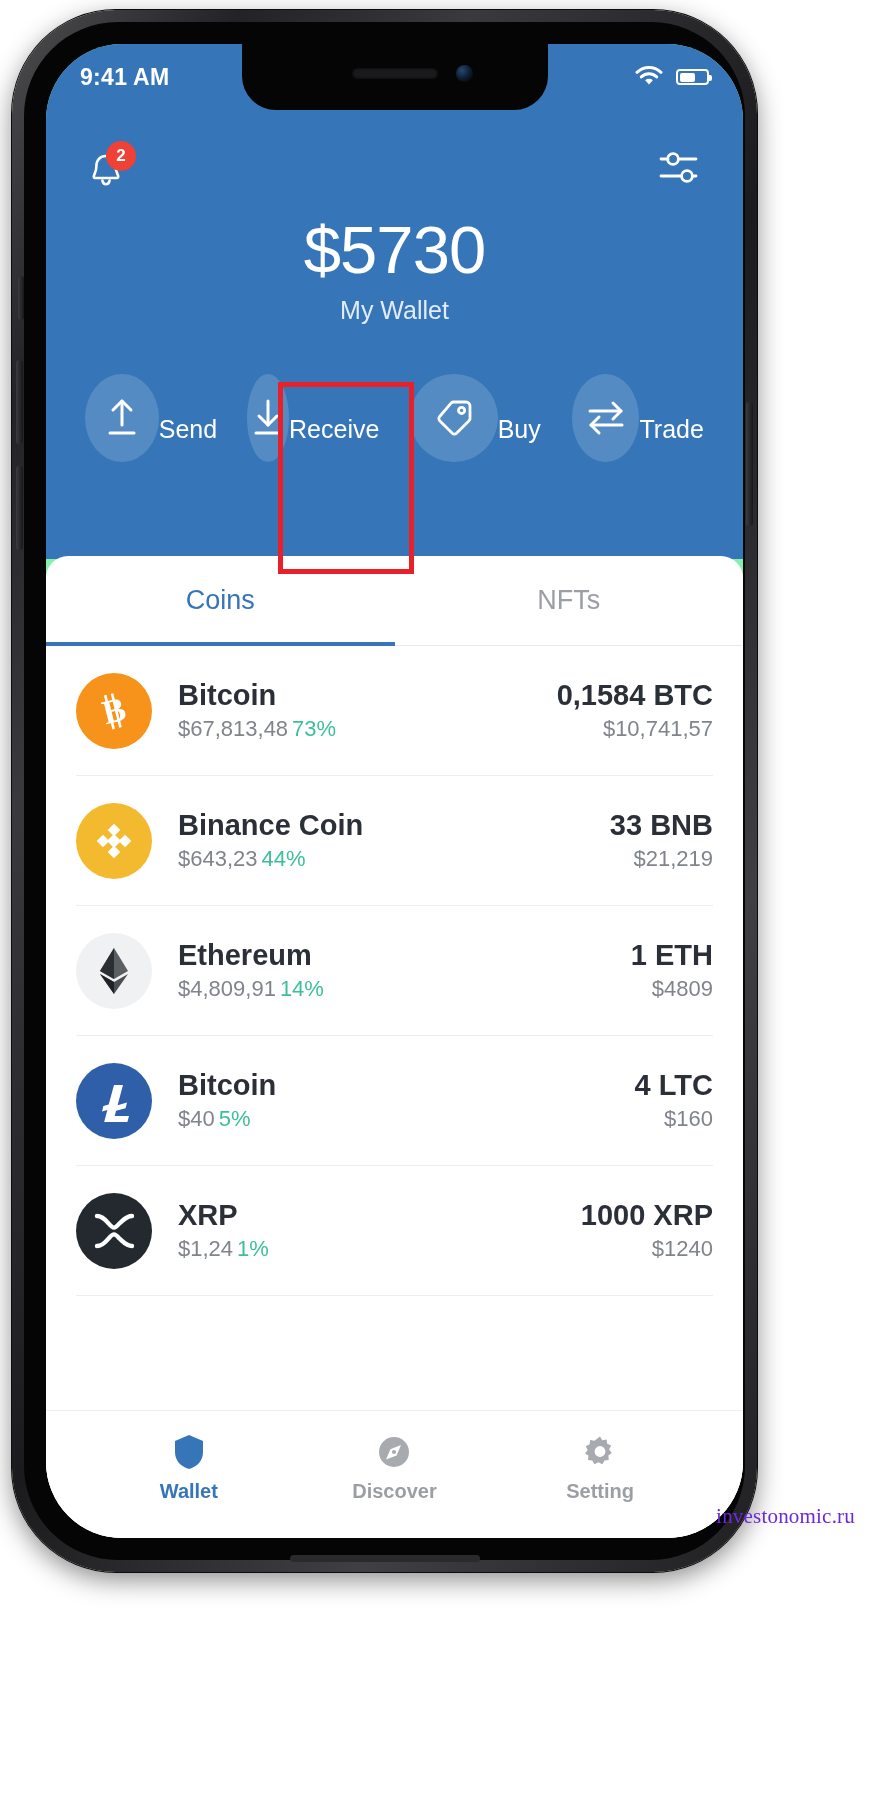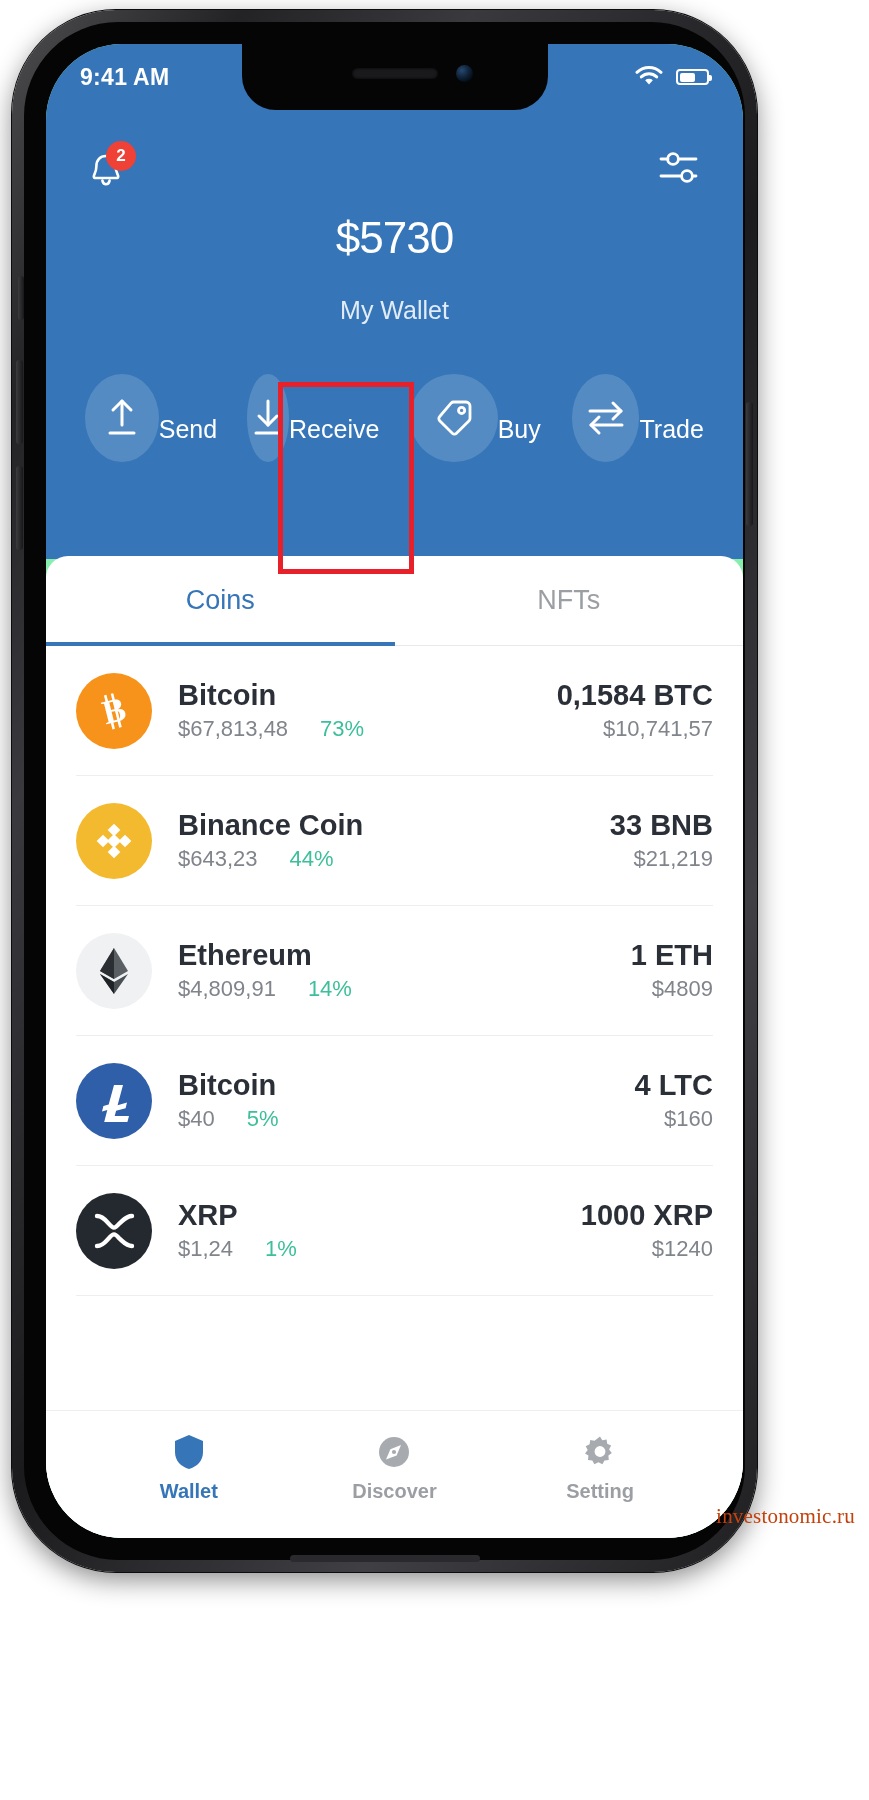--- a/index.html
+++ b/index.html
@@ -93,21 +93,21 @@
     min-width:30px; height:30px; border-radius:15px;
     background:#ef4136; color:#fff;
     font-size:17px; font-weight:700;
     display:flex; align-items:center; justify-content:center;
     padding:0 6px;
   }
 
   .balance{
     position:absolute; left:0; top:172px; width:100%;
     text-align:center; color:#fff;
-    font-size:44px; font-weight:400; letter-spacing:-1px;
+    font-size:67px; font-weight:400; letter-spacing:-1px;
     line-height:1;
   }
   .wallet-label{
     position:absolute; left:0; top:252px; width:100%;
     text-align:center; color:#e2ecf7;
     font-size:25px; font-weight:400;
   }
 
   
   .actions{
@@ -164,21 +164,21 @@
     width:76px; height:76px; border-radius:50%;
     flex:0 0 76px; margin-right:26px;
     display:flex; align-items:center; justify-content:center;
     color:#fff; font-weight:700;
   }
   .coin-mid{ flex:1; min-width:0; }
   .coin-name{
     font-size:29px; font-weight:700; color:#2b3038; line-height:1.15;
     white-space:nowrap;
   }
-  .coin-sub{ display:flex; align-items:baseline; gap:32px; margin-top:4px; }
+  .coin-sub{ display:flex; align-items:baseline; gap:4px; margin-top:4px; }
   .coin-price{ font-size:22px; color:#80848b; }
   .coin-pct{ font-size:22px; color:#3cbf9a; }
   .coin-right{ text-align:right; }
   .coin-amount{
     font-size:29px; font-weight:700; color:#2b3038; line-height:1.15;
     white-space:nowrap;
   }
   .coin-value{ font-size:22px; color:#80848b; margin-top:4px; }
 
   
@@ -188,21 +188,21 @@
     display:flex; align-items:center; justify-content:space-around;
     padding:0 40px 14px 40px;
   }
   .nav-item{ display:flex; flex-direction:column; align-items:center; gap:9px; width:140px;}
   .nav-label{ font-size:20px; font-weight:700; color:#9b9ea3; }
   .nav-item.active .nav-label{ color:#3575b8; }
 
   
   .watermark{
     position:absolute; right:14px; top:1504px;
-    font-size:21px; color:#c2410c; letter-spacing:.2px;
+    font-size:21px; color:#6d28d9; letter-spacing:.2px;
     font-family:"Liberation Serif", serif;
   }
   .home-bar{
     position:absolute; left:50%; transform:translateX(-50%);
     bottom:10px; width:190px; height:7px; border-radius:4px;
     background:#2a2a2e;
   }
 </style>
 </head>
 <body>

